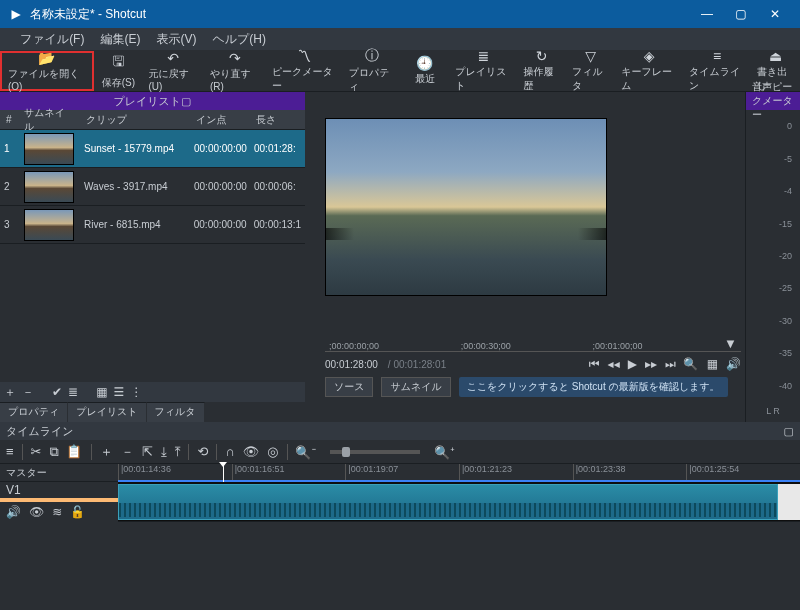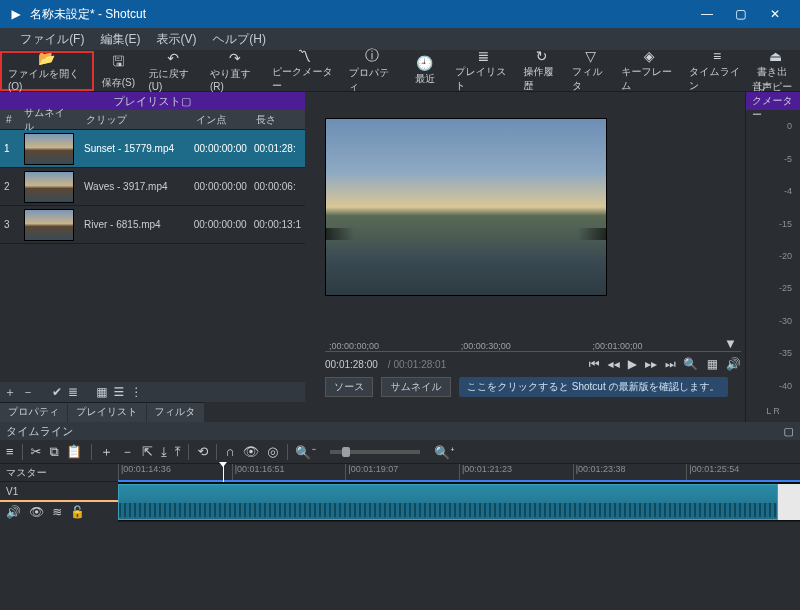--- a/index.html
+++ b/index.html
@@ -48,21 +48,21 @@
 .meter-body { flex: 1; position: relative; display: flex; flex-direction: column; justify-content: space-around; align-items: flex-end; padding-right: 8px; font-size: 9px; color: #8a9098; }
 .lr { font-size: 9px; color: #8a9098; text-align: center; padding: 4px 0 6px; }
 .timeline-title { background: #323840; height: 18px; padding: 2px 6px; font-size: 11px; display: flex; align-items: center; justify-content: space-between; }
 .tl-toolbar { background: #2a2e33; height: 24px; display: flex; align-items: center; gap: 8px; padding: 0 6px; border-bottom: 1px solid #1a1e22; color: #c8cdd3; font-size: 13px; }
 .tl-sep { width: 1px; height: 16px; background: #555; }
 .zoom-slider { width: 90px; height: 4px; background: #555; margin: 0 6px; position: relative; }
 .zoom-slider::after { content: ""; position: absolute; left: 12px; top: -3px; width: 8px; height: 10px; background: #9aa0a6; border-radius: 2px; }
 .tracks { display: flex; height: 92px; background: #2a2e33; }
 .track-labels { width: 118px; background: #2a2e33; }
 .row-label { height: 18px; padding: 2px 6px; font-size: 10px; border-bottom: 1px solid #1a1e22; display: flex; align-items: center; }
-.track-v1-label { height: 20px; display: flex; align-items: center; padding: 0 6px; font-size: 10px; border-bottom: 2px solid #fdba74; }
+.track-v1-label { height: 20px; display: flex; align-items: center; padding: 0 6px; font-size: 12px; border-bottom: 4px solid #fdba74; }
 .track-icons { height: 20px; display: flex; align-items: center; gap: 8px; padding: 0 6px; font-size: 12px; }
 .track-icons .ulock { color: #d05050; }
 .track-area { flex: 1; position: relative; }
 .ruler { height: 18px; display: flex; border-bottom: 2px solid #3b82f6; }
 .ruler div { flex: 1; font-size: 9px; color: #8a9098; padding-left: 2px; border-left: 1px solid #555; }
 .playhead-marker { position: absolute; top: 0; left: 105px; width: 1px; height: 18px; background: #fff; }
 .playhead-marker::before { content: ""; position: absolute; top: -2px; left: -4px; border: 4px solid transparent; border-top: 5px solid #fff; }
 .clip-lane { height: 40px; background: #0e0e0e; border-bottom: 1px solid #1a1e22; position: relative; }
 .clip { position: absolute; top: 2px; left: 0; right: 22px; height: 36px; background: linear-gradient(#2a8ca6, #1d6a89); border: 1px solid #3aa0bb; overflow: hidden; }
 .clip-tail { position: absolute; top: 2px; right: 0; width: 22px; height: 36px; background: #e8e8e8; }

